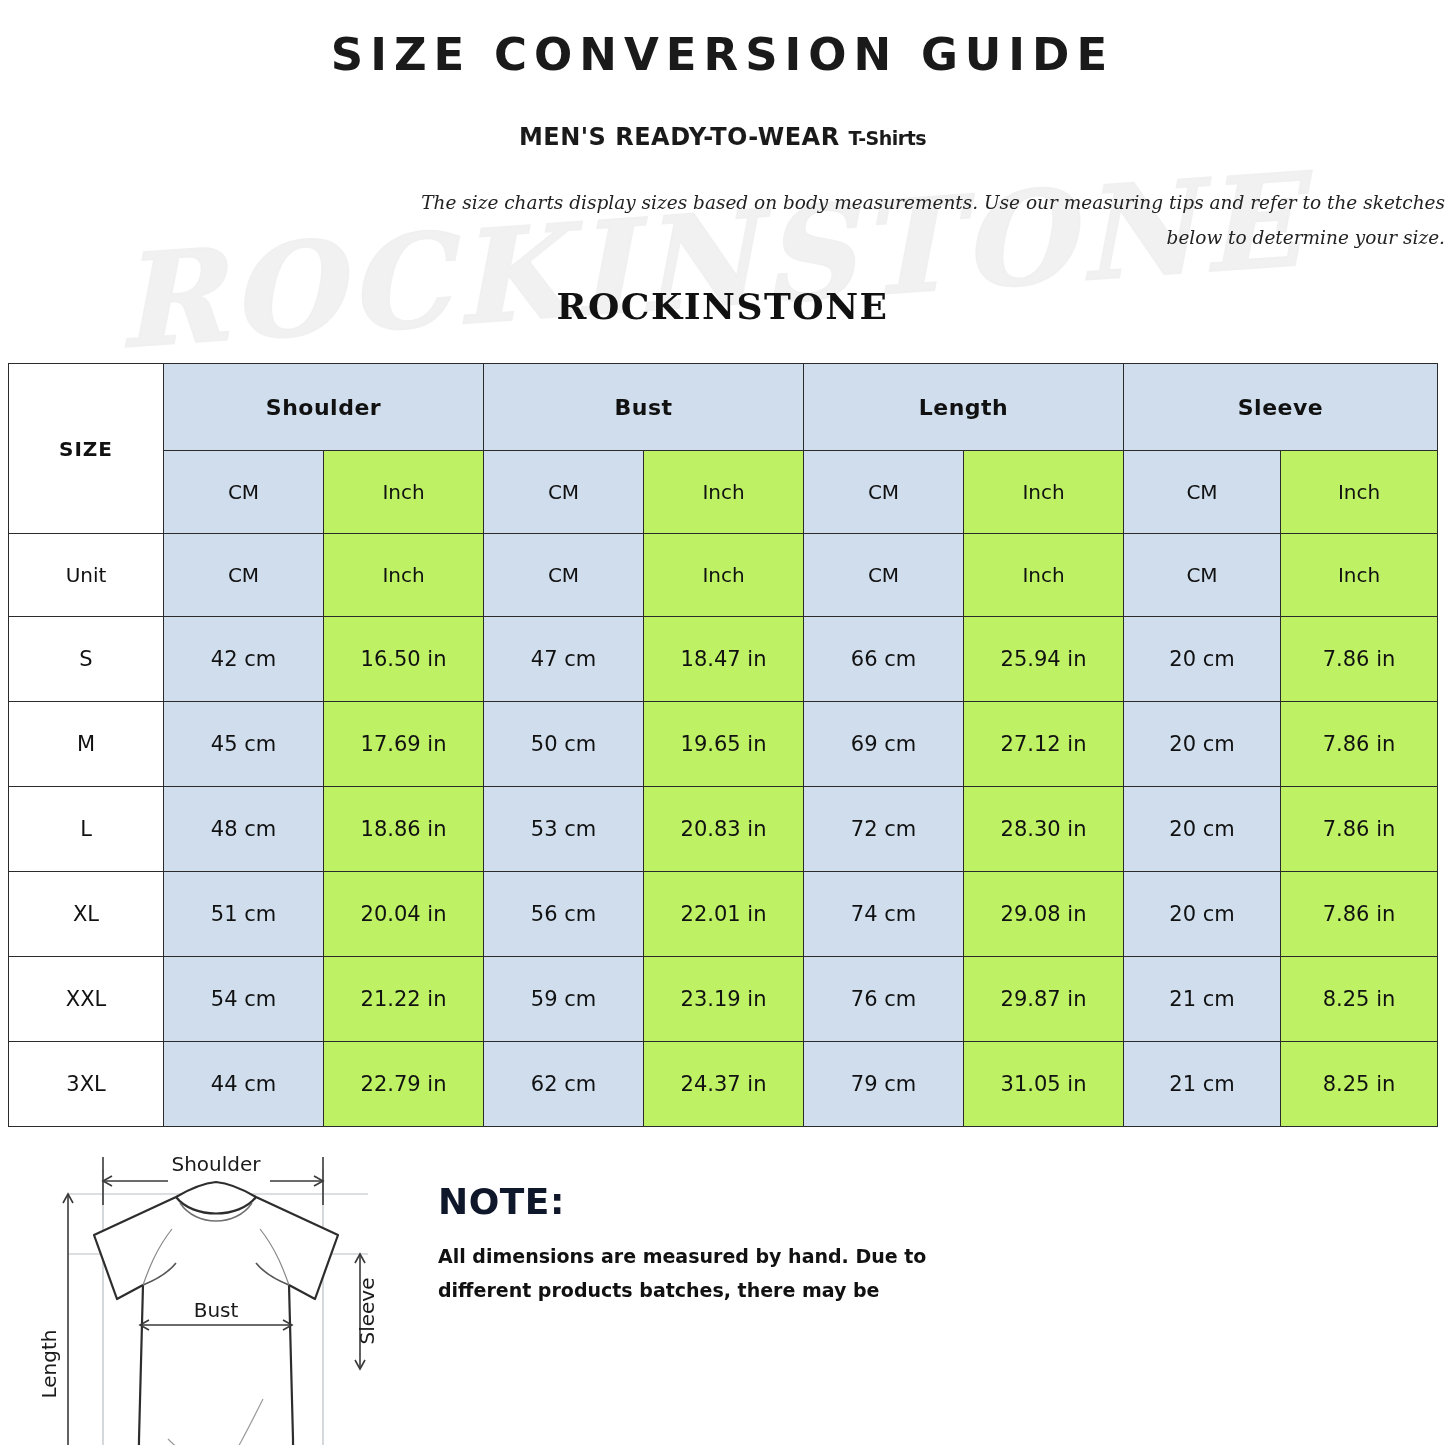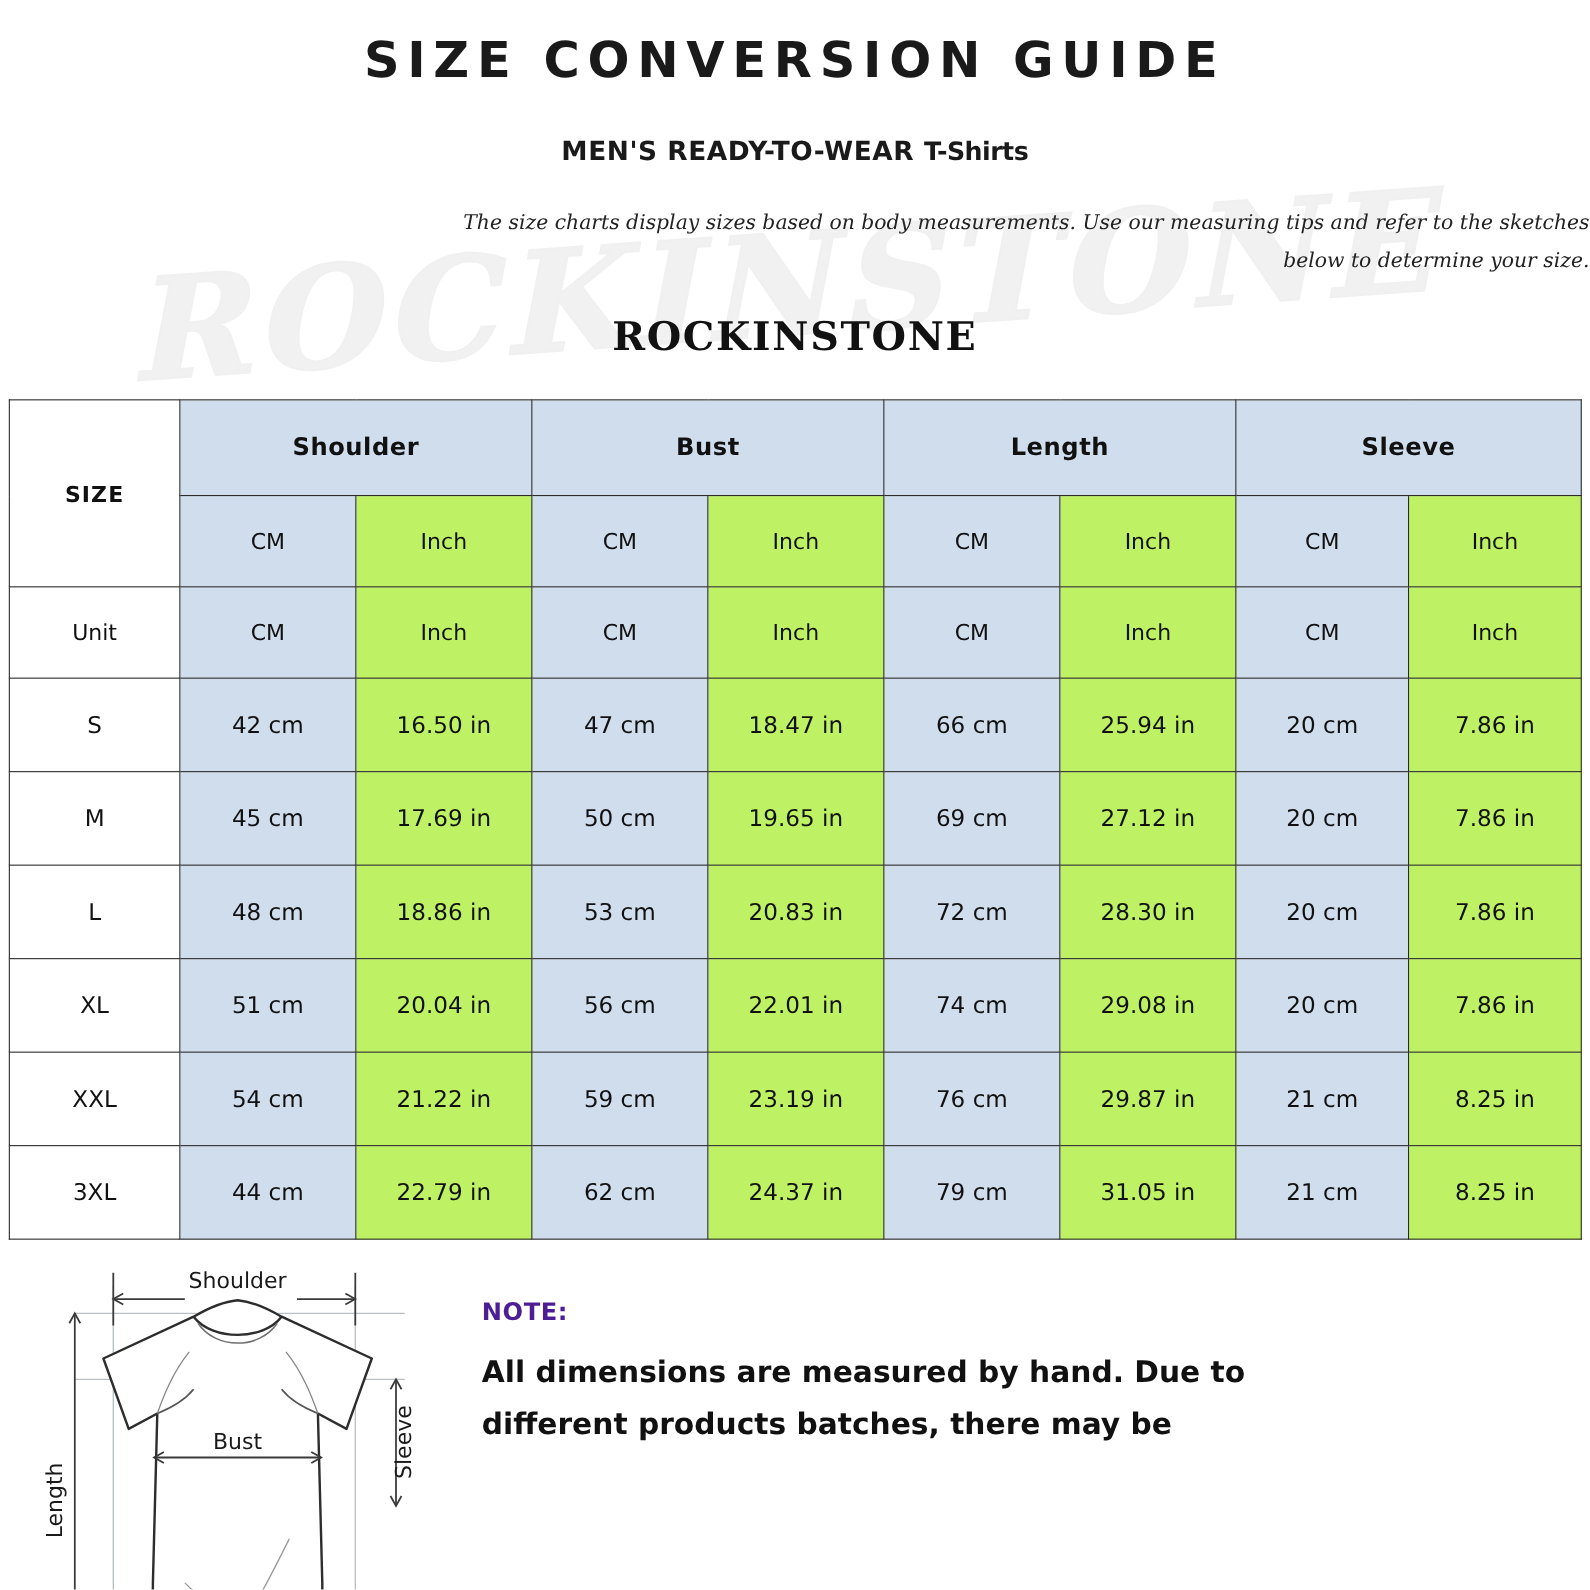--- a/index.html
+++ b/index.html
@@ -58,21 +58,21 @@
     margin: 0;
   }
   .subtitle {
     margin-top: 42px;
     font-size: 24px;
     font-weight: bold;
     letter-spacing: 0.5px;
     color: #1a1a1a;
   }
   .subtitle .sub-strong {
-    font-size: 23px;
+    font-size: 19px;
     letter-spacing: -0.5px;
   }
   .intro {
     margin-top: 34px;
     font-family: "DejaVu Serif", serif;
     font-style: italic;
     font-size: 18.5px;
     line-height: 1.9;
     color: #222;
   }
@@ -149,28 +149,28 @@
     height: 390px;
     position: relative;
     flex: 0 0 420px;
   }
   .note {
     flex: 1;
     padding-left: 10px;
     padding-top: 42px;
   }
   .note-title {
-    font-size: 22px;
+    font-size: 36px;
     font-weight: bold;
     letter-spacing: 0.5px;
-    color: #4c1d95;
+    color: #0f172a;
     margin-bottom: 18px;
   }
   .note-body {
-    font-size: 27px;
+    font-size: 19px;
     font-weight: bold;
     line-height: 1.75;
     color: #111;
     max-width: 820px;
   }
 
   .sketch svg { display: block; }
 </style>
 </head>
 <body>

